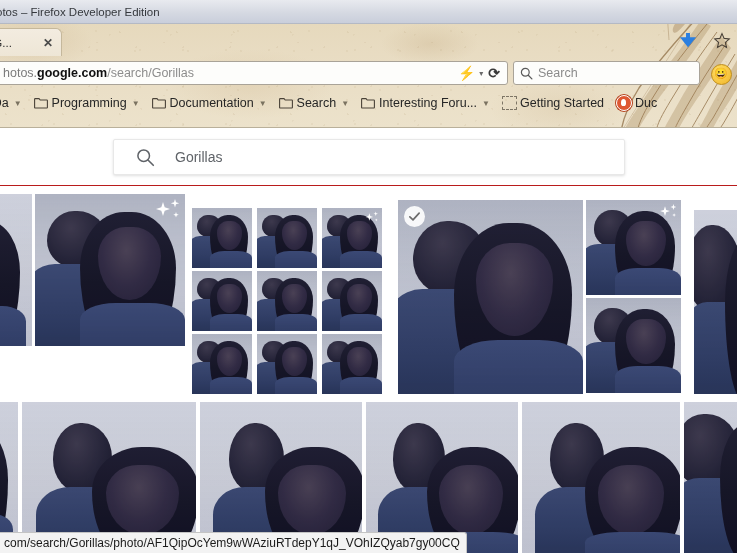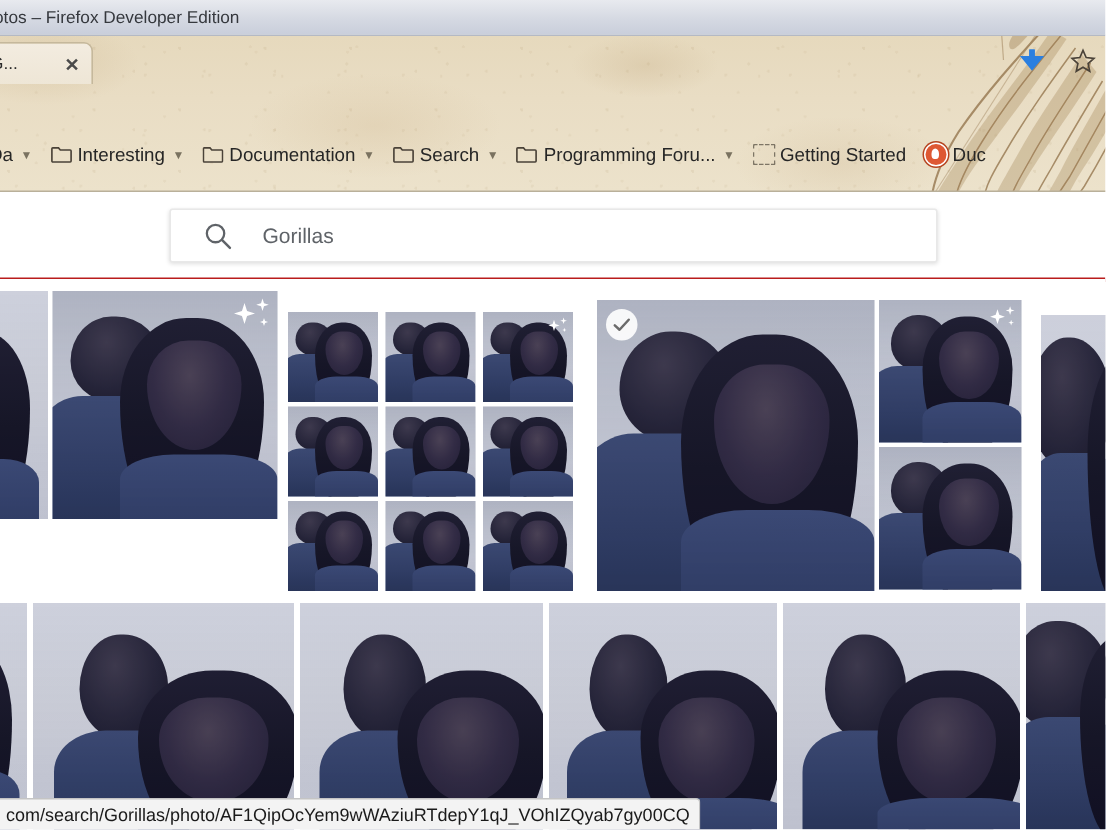--- a/index.html
+++ b/index.html
@@ -358,33 +358,51 @@
         <path d="M9 1 L9 9 M4.5 7 L9 12.5 L13.5 7 Z M9 1 L9 9" stroke="#2b7fe0" stroke-width="3.4" fill="#2b7fe0" stroke-linecap="butt"></path>
         <path d="M3.6 7.4 L9 13.6 L14.4 7.4 Z" fill="#2b7fe0"></path>
         <rect x="7.1" y="1" width="3.8" height="7" fill="#2b7fe0"></rect>
       </svg>
 
       <svg class="star-btn" viewBox="0 0 18 18">
         <path d="M9 1.6 L11.1 6.4 L16.3 6.9 L12.4 10.4 L13.5 15.5 L9 12.8 L4.5 15.5 L5.6 10.4 L1.7 6.9 L6.9 6.4 Z" fill="none" stroke="#4a4238" stroke-width="1.1"></path>
       </svg>
     </div>
 
+    <div class="navbar">
+      <div class="urlbar">
+        <span class="url-text"><span class="pre">hotos.</span><b>google.com</b><span>/search/Gorillas</span></span>
+        <span class="bolt">⚡</span>
+        <span class="url-caret">▾</span>
+        <span class="reload">⟳</span>
+      </div>
+
+      <div class="searchbar">
+        <svg class="search-glyph" width="13" height="13" viewBox="0 0 14 14">
+          <circle cx="5.7" cy="5.7" r="4.2" fill="none" stroke="#5a5a5a" stroke-width="1.3"></circle>
+          <line x1="8.9" y1="8.9" x2="12.8" y2="12.8" stroke="#5a5a5a" stroke-width="1.4" stroke-linecap="round"></line>
+        </svg>
+        <span class="search-ph">Search</span>
+      </div>
+
+      <div class="smiley">😀</div>
+    </div>
 
     <div class="bookmarks" id="bm-bar">
         <div class="bm">
           <span>Oa</span>
           <span class="bm-caret">▼</span>
         </div>
         <div class="bm">
           <span class="bm-ico">
             <svg width="14" height="12" viewBox="0 0 14 12">
               <path d="M0.6 2.2 A0.6 0.6 0 0 1 1.2 1.6 H5 L6.2 3 H12.8 A0.6 0.6 0 0 1 13.4 3.6 V10.4 A0.6 0.6 0 0 1 12.8 11 H1.2 A0.6 0.6 0 0 1 0.6 10.4 Z" fill="none" stroke="#4a4238" stroke-width="1.1"></path>
             </svg>
           </span>
-          <span>Interesting</span>
+          <span>Programming</span>
           <span class="bm-caret">▼</span>
         </div>
         <div class="bm">
           <span class="bm-ico">
             <svg width="14" height="12" viewBox="0 0 14 12">
               <path d="M0.6 2.2 A0.6 0.6 0 0 1 1.2 1.6 H5 L6.2 3 H12.8 A0.6 0.6 0 0 1 13.4 3.6 V10.4 A0.6 0.6 0 0 1 12.8 11 H1.2 A0.6 0.6 0 0 1 0.6 10.4 Z" fill="none" stroke="#4a4238" stroke-width="1.1"></path>
             </svg>
           </span>
           <span>Documentation</span>
           <span class="bm-caret">▼</span>
@@ -397,21 +415,21 @@
           </span>
           <span>Search</span>
           <span class="bm-caret">▼</span>
         </div>
         <div class="bm">
           <span class="bm-ico">
             <svg width="14" height="12" viewBox="0 0 14 12">
               <path d="M0.6 2.2 A0.6 0.6 0 0 1 1.2 1.6 H5 L6.2 3 H12.8 A0.6 0.6 0 0 1 13.4 3.6 V10.4 A0.6 0.6 0 0 1 12.8 11 H1.2 A0.6 0.6 0 0 1 0.6 10.4 Z" fill="none" stroke="#4a4238" stroke-width="1.1"></path>
             </svg>
           </span>
-          <span>Programming Foru...</span>
+          <span>Interesting Foru...</span>
           <span class="bm-caret">▼</span>
         </div>
         <div class="bm">
           <span class="bm-dashed"></span>
           <span>Getting Started</span>
         </div>
         <div class="bm">
           <span class="ddg-ico"></span>
           <span>Duc</span>
         </div>

